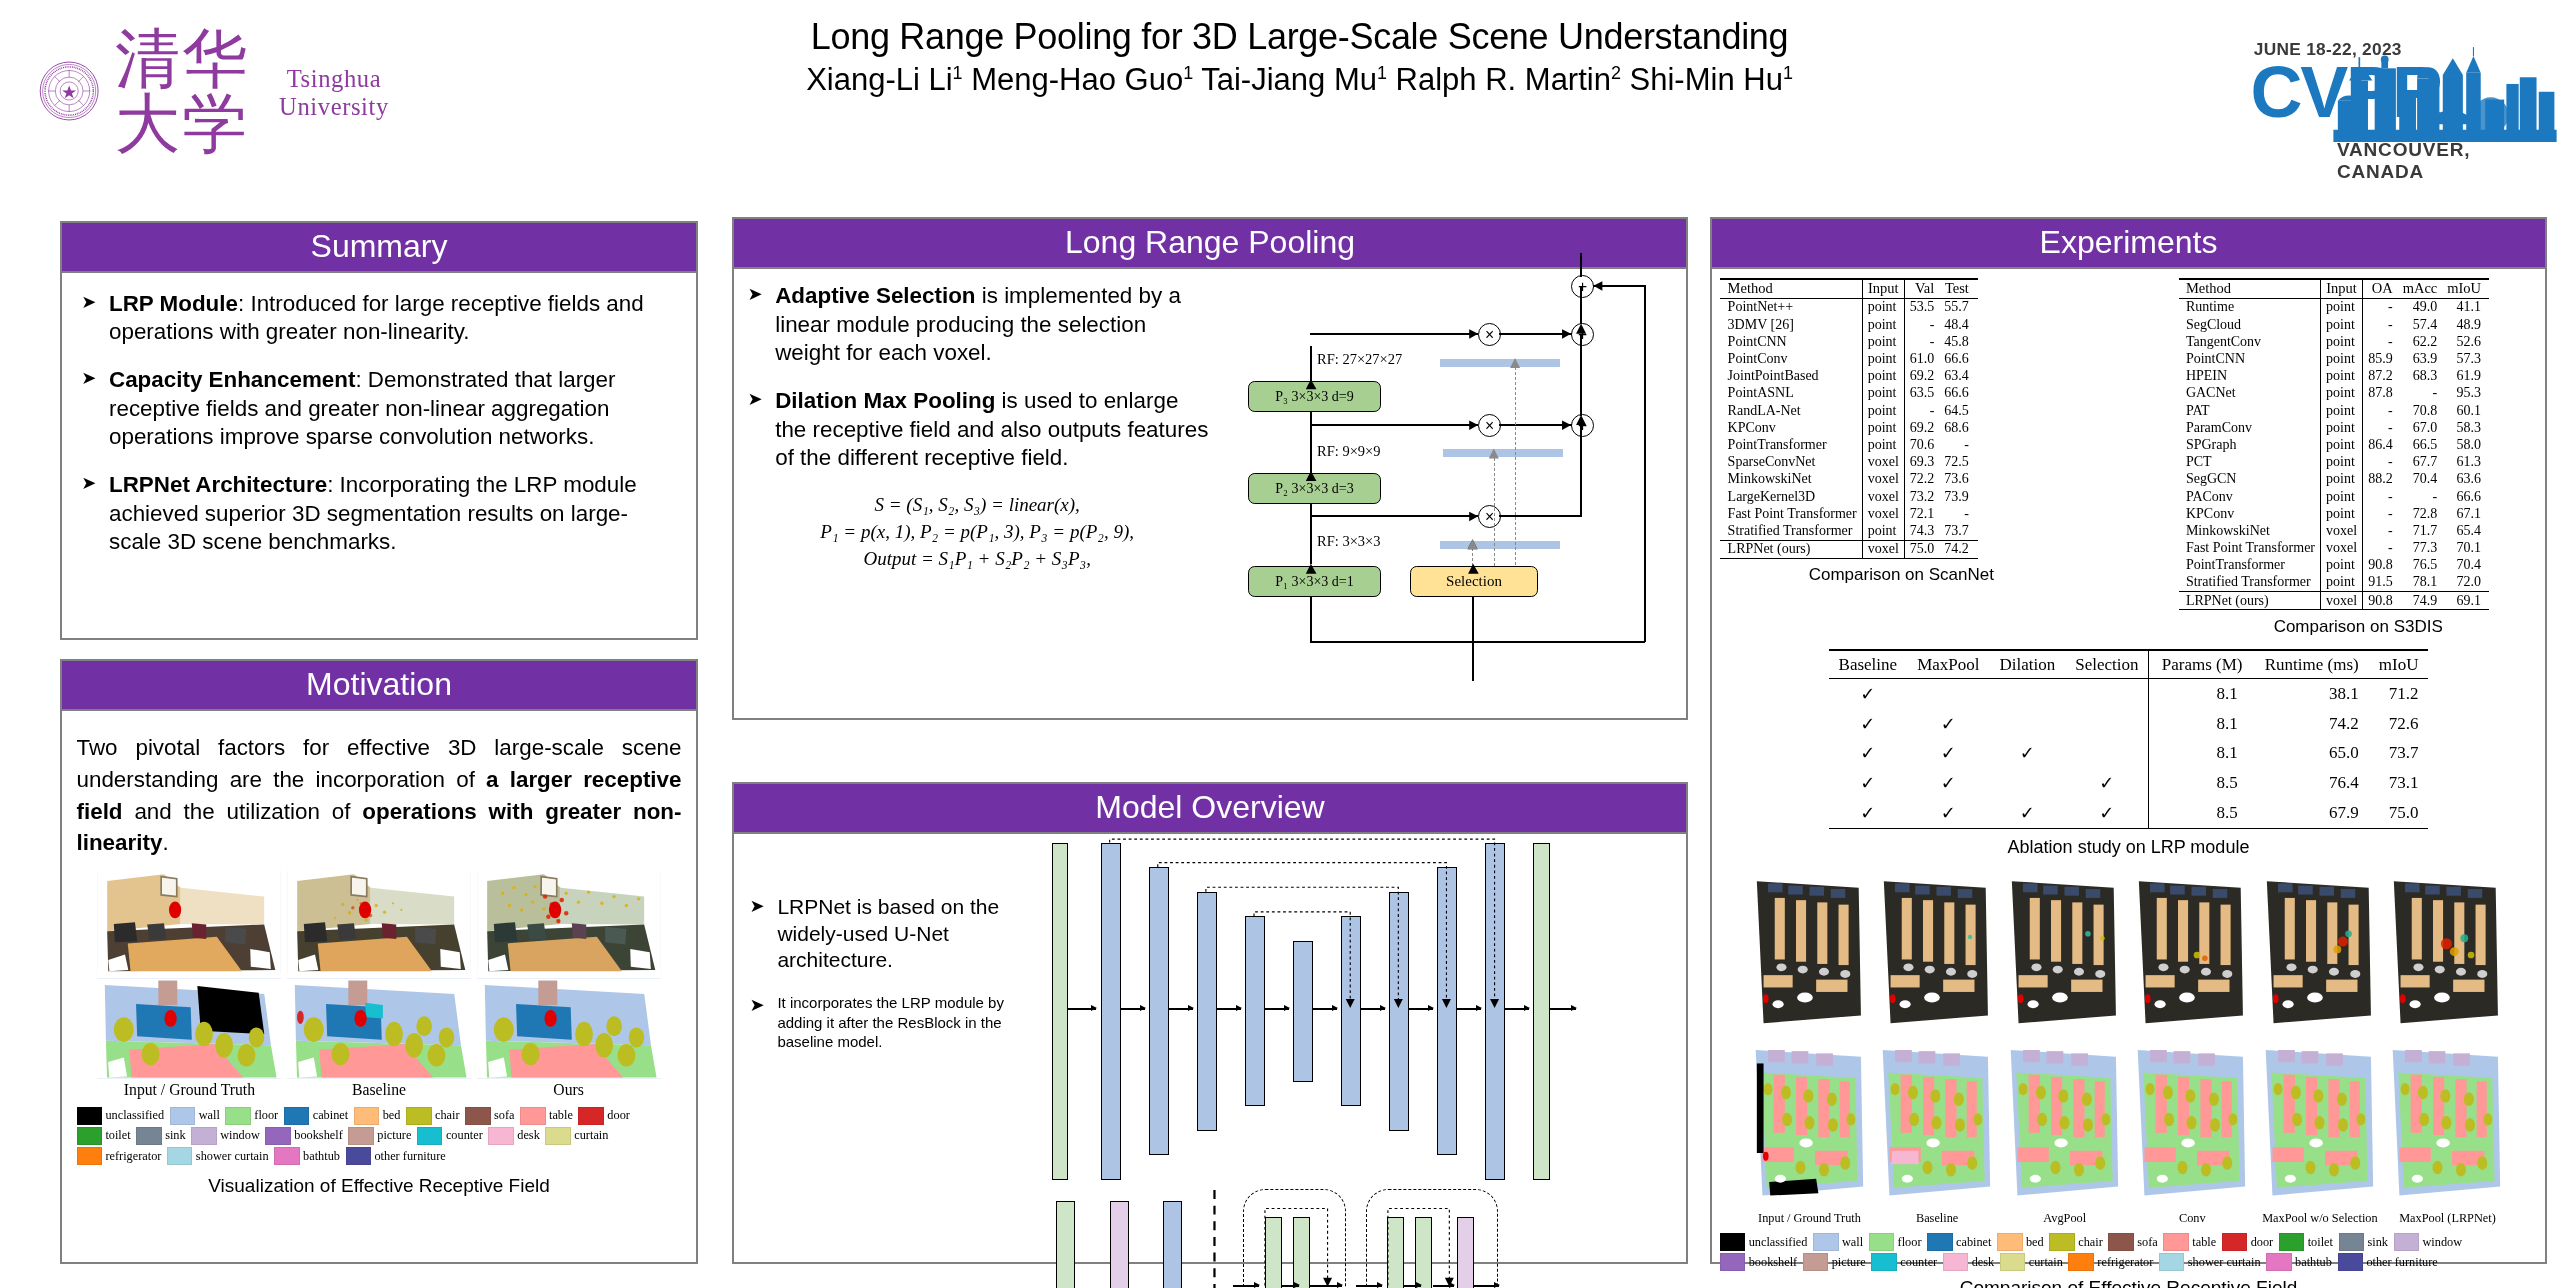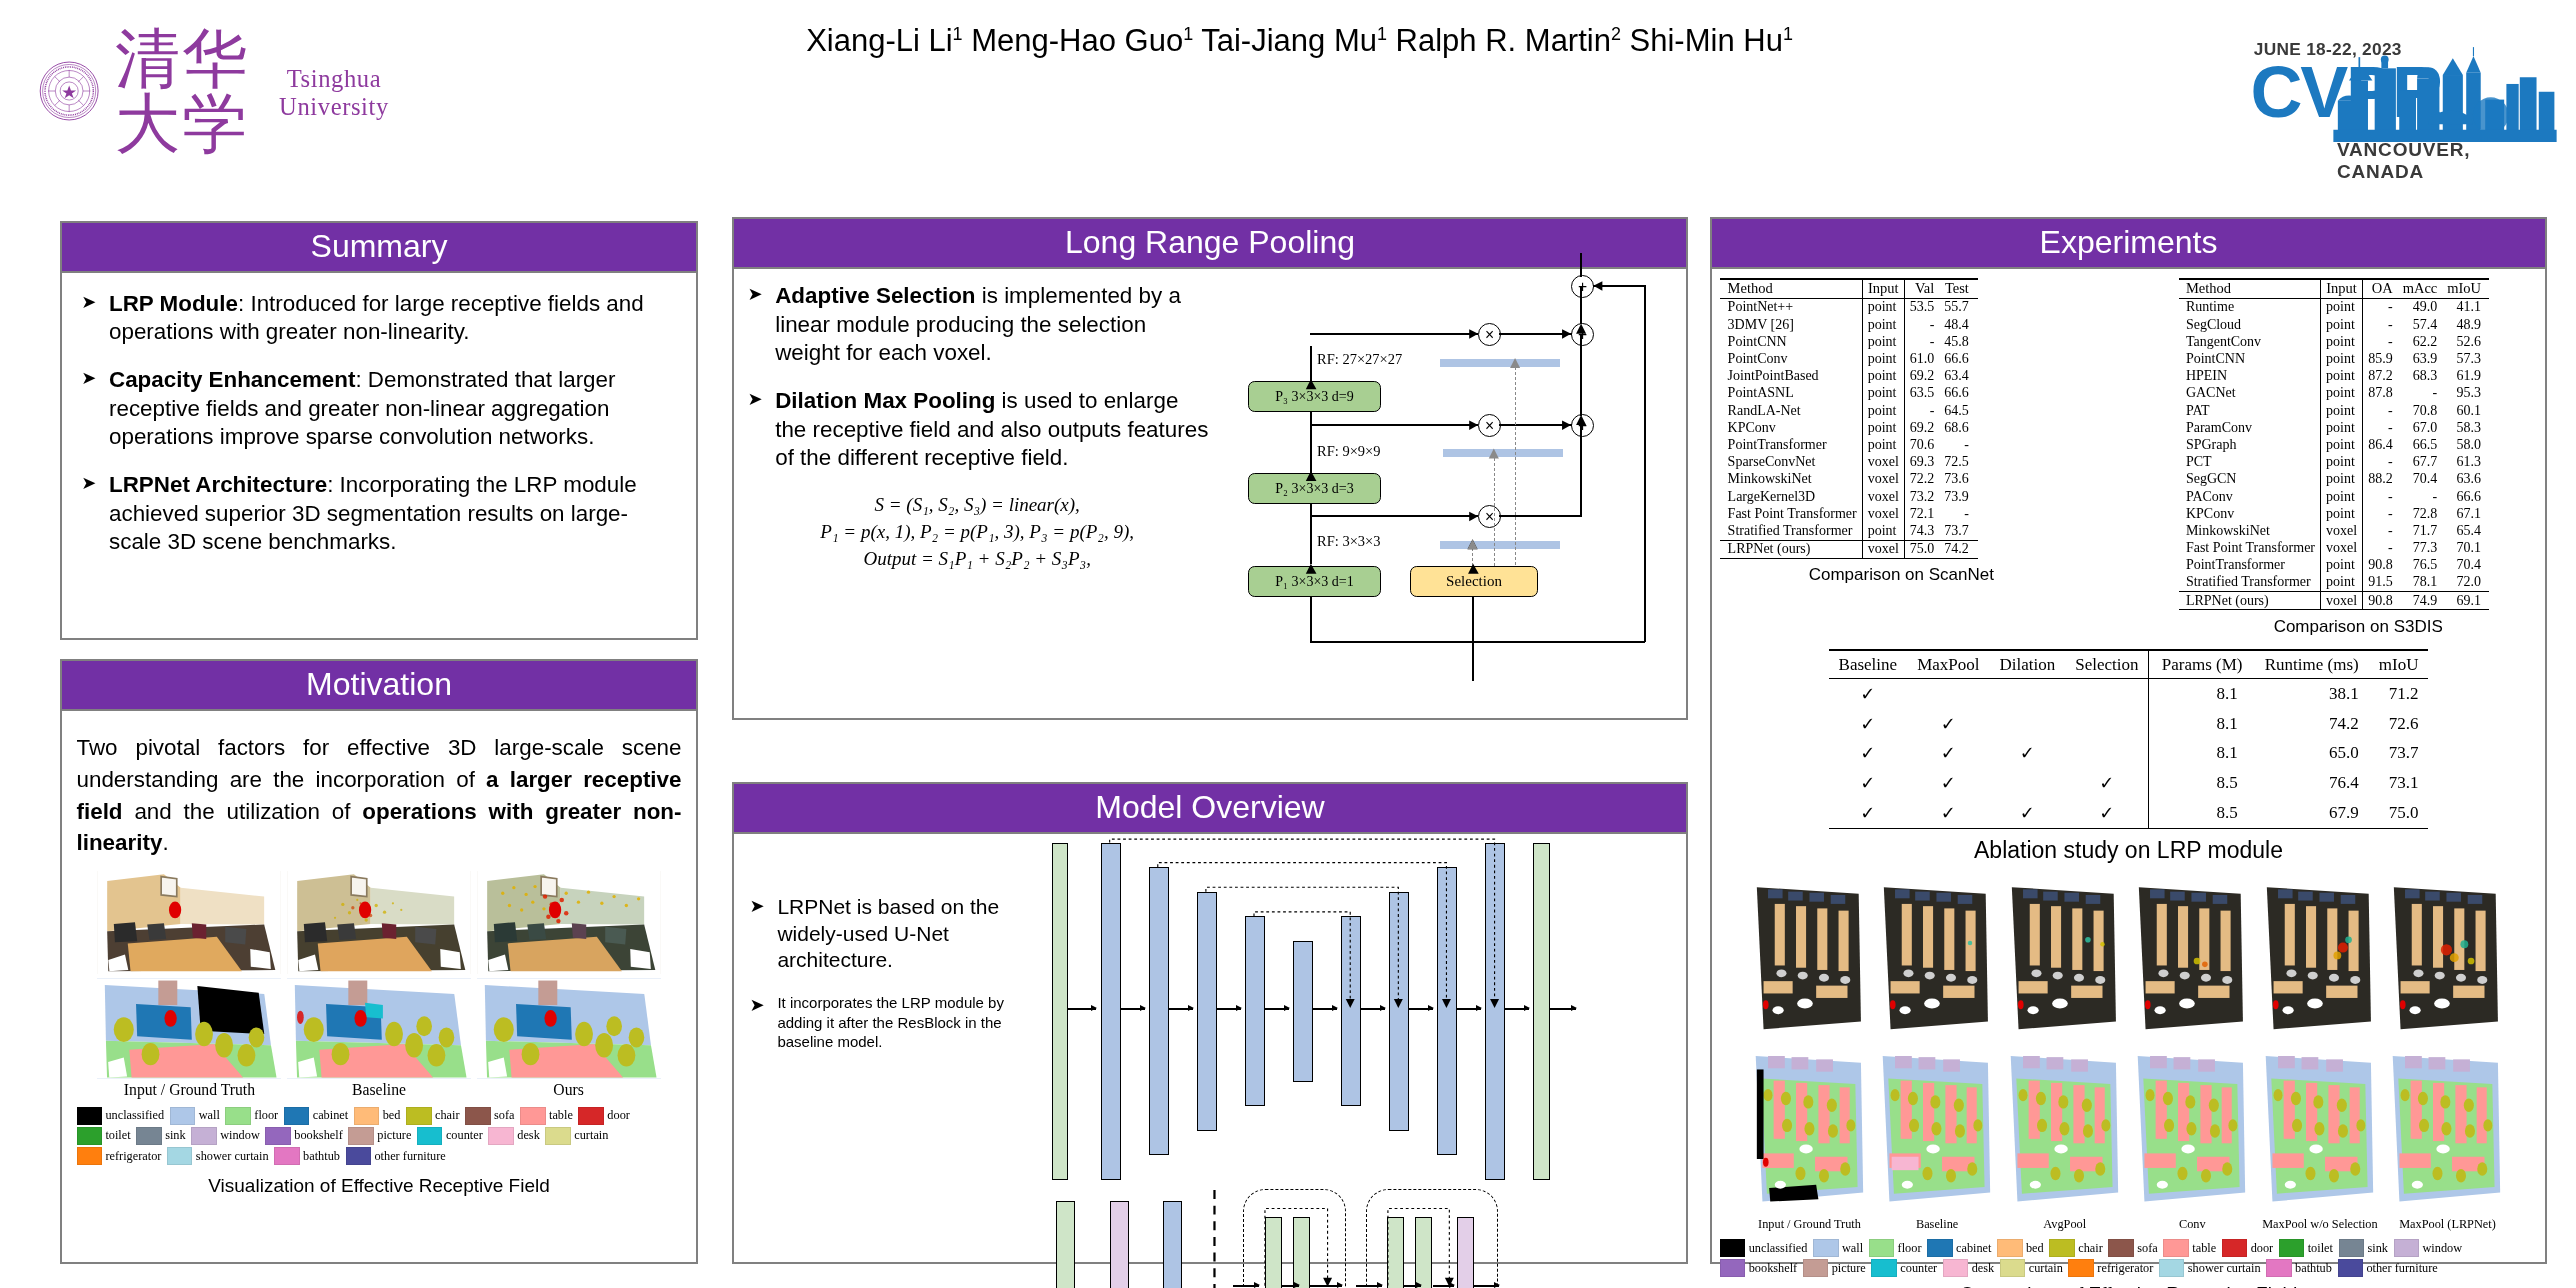--- a/index.html
+++ b/index.html
@@ -113,20 +113,21 @@
               <line x1="70" y1="130" x2="52" y2="148"></line>
           </g>
           <path d="M100 82 L106 98 L123 98 L109 108 L115 124 L100 114 L85 124 L91 108 L77 98 L94 98 Z" fill="#8e3a9e"></path>
         </svg>
         <div class="thu-cn">清华大学</div>
       </div>
       <div class="thu-name">Tsinghua University</div>
     </div>
 
     <div class="title-block">
+      <div class="ptitle">Long Range Pooling for 3D Large-Scale Scene Understanding</div>
       <div class="pauthors">
         <span>Xiang-Li Li<sup>1</sup> Meng-Hao Guo<sup>1</sup> Tai-Jiang Mu<sup>1</sup> Ralph R. Martin<sup>2</sup> Shi-Min Hu<sup>1</sup></span>
       </div>
     </div>
 
     <div class="cvpr">
       <div class="cvpr-date">JUNE 18-22, 2023</div>
       <div class="cvpr-word">CVPR</div>
       <svg class="skyline" viewBox="0 0 400 172">
         <g fill="#1c79c0">
@@ -927,21 +928,21 @@
                 <td style="text-align:center;font-size:18px;padding:3.9px 10px;">✓</td>
                 <td class="vsep num" style="font-size:17px;padding:3.9px 17px 3.9px 12.3px;">8.5</td>
                 <td class="num" style="font-size:17px;padding:3.9px 10px;">67.9</td>
                 <td class="num" style="font-size:17px;padding:3.9px 10px;">75.0</td>
               </tr>
               <tr class="tl-mid">
                 <td colspan="7" style="padding:0;height:1.1px;"></td>
               </tr>
             </tbody>
           </table>
-        <div class="caption" style="font-size:23px;margin-top:6.7px;">Ablation study on LRP module</div>
+        <div class="caption" style="font-size:18px;margin-top:6.7px;">Ablation study on LRP module</div>
       </div>
 
       <div style="display:flex;gap:5.6px;justify-content:center;margin-top:13.4px;" id="erf-row-photo">
           <div style="width: 122px; height: 168px; overflow: hidden;"><svg viewBox="0 0 218 300" width="122" height="168">
               <rect width="218" height="300" fill="#fff"></rect>
               <path d="M14 18 L196 30 L200 258 L26 272 Z" fill="#2c2a24"></path>
               <g fill="#3a4a6a">
                 <rect x="34" y="22" width="26" height="16"></rect>
                 <rect x="70" y="26" width="26" height="16"></rect>
                 <rect x="108" y="28" width="26" height="16"></rect>

